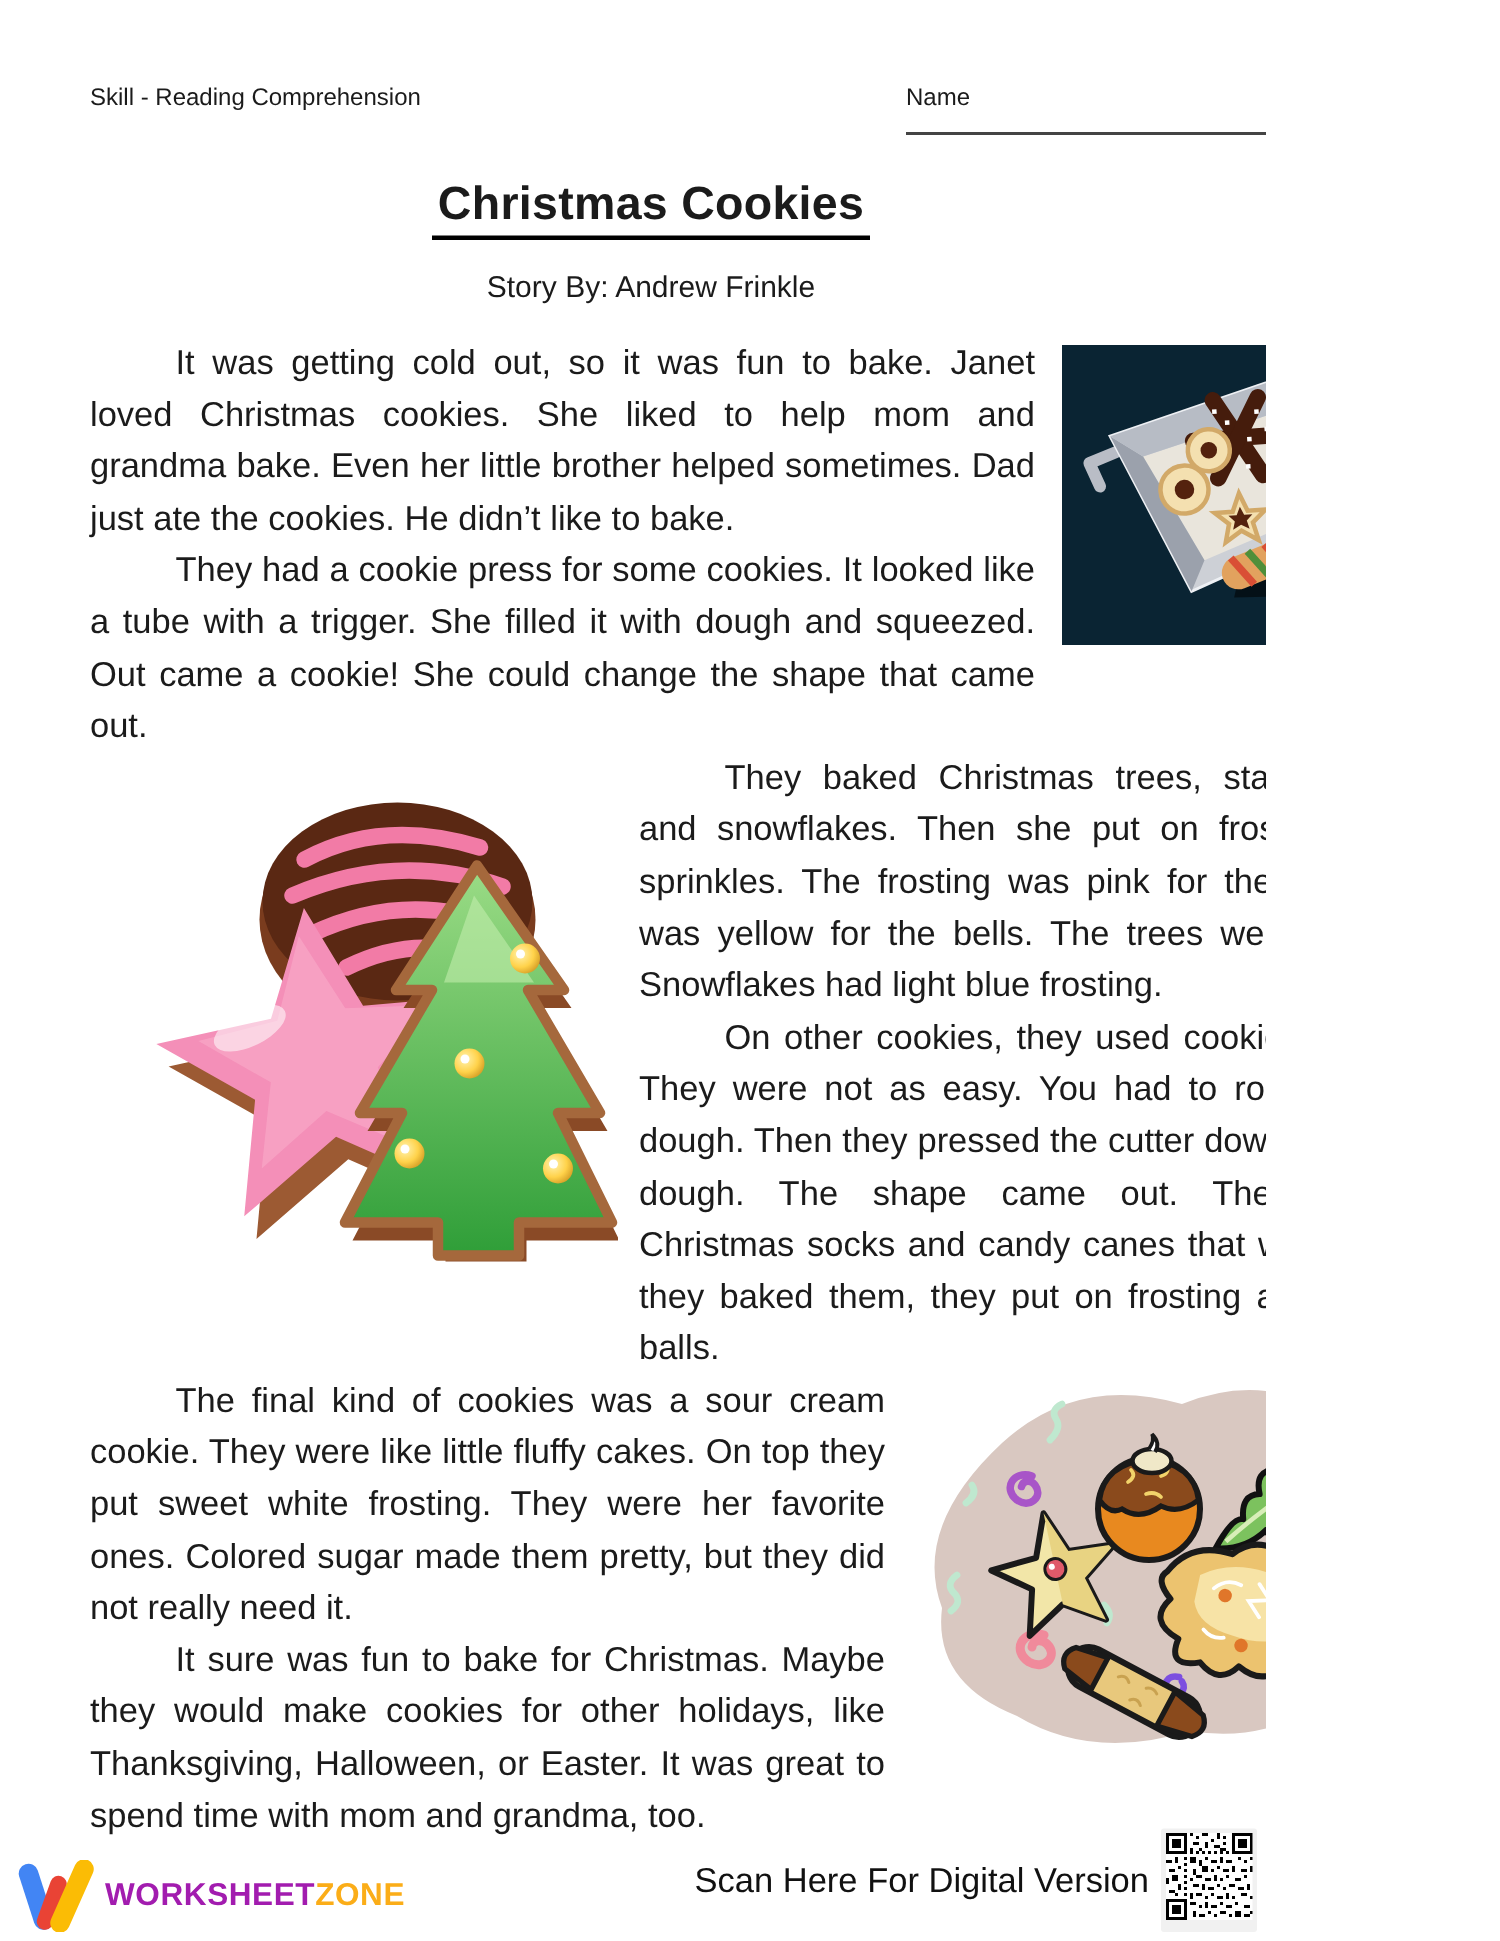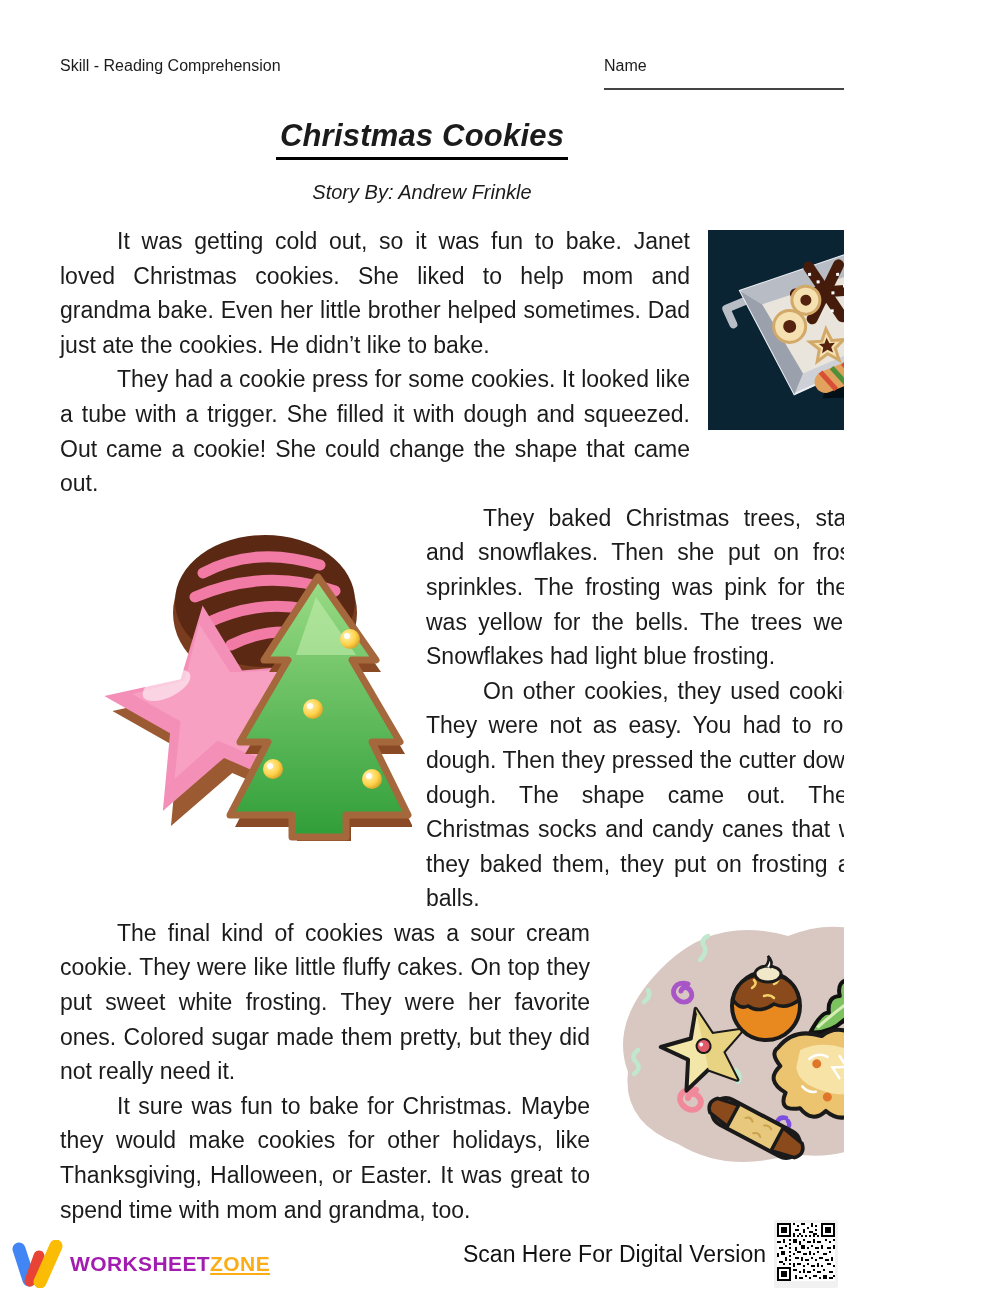--- a/index.html
+++ b/index.html
@@ -6,21 +6,21 @@
   .page{position:relative;width:844px;height:1294px;background:#fff;overflow:hidden;
         font-family:"Liberation Sans",sans-serif;color:#1b1b1b;}
 
   
   .hdr{position:absolute;top:55px;left:60px;right:60px;height:24px;font-size:16px;}
   .hdr-skill{position:absolute;left:0;top:2px;}
   .hdr-name{position:absolute;left:544px;top:2px;}
   .name-line{display:inline-block;width:270px;height:13px;border-bottom:2px solid #444;}
 
   
-  .title-wrap{position:absolute;top:118px;left:0;width:100%;text-align:center;font-style:italic;}
+  .title-wrap{position:absolute;top:118px;left:12px;width:100%;text-align:center;}
   .title{display:inline-block;font-size:31px;font-weight:bold;letter-spacing:.2px;
          border-bottom:3px solid #000;padding:0 4px 3px 4px;}
   .byline{margin-top:21px;font-size:20px;}
 
   
   .article{position:absolute;top:224px;left:60px;width:880px;
            font-size:23px;line-height:34.6px;text-align:justify;}
   .article p{margin:0;text-indent:57px;}
   .float-box{overflow:visible;}
   .f-tray{float:right;width:232px;height:208px;margin:6px 0 8px 18px;}
@@ -264,21 +264,21 @@
     <p>It sure was fun to bake for Christmas. Maybe they would make cookies for other holidays, like Thanksgiving, Halloween, or Easter. It was great to spend time with mom and grandma, too.</p>
   </div>
 
   <div class="footer-logo">
     <svg width="54" height="48" viewBox="0 0 54 48">
       <line x1="9" y1="9" x2="19" y2="40" stroke="#4285F4" stroke-width="13" stroke-linecap="round"></line>
       <line x1="29" y1="16" x2="20" y2="41" stroke="#E94335" stroke-width="11" stroke-linecap="round"></line>
       <line x1="46" y1="6" x2="30" y2="42" stroke="#FBBC05" stroke-width="13" stroke-linecap="round"></line>
     </svg>
     <span class="logo-text">
-      <span style="color:#a21caf;">WORKSHEET</span><span style="color:#FBAD18;text-decoration:underline;">ZONE</span>
+      <span style="color:#a21caf;">WORKSHEET</span><span style="color:#FBAD18;">ZONE</span>
     </span>
   </div>
 
   <div class="scan-row">
     <span class="scan-text">Scan Here For Digital Version</span>
     <span class="qr-frame">
       <svg width="58" height="58" viewBox="0 0 29 29" shape-rendering="crispEdges">
         <rect width="29" height="29" fill="#fff"></rect>
         <g fill="#000">
           <rect x="0" y="0" width="7" height="7"></rect>

